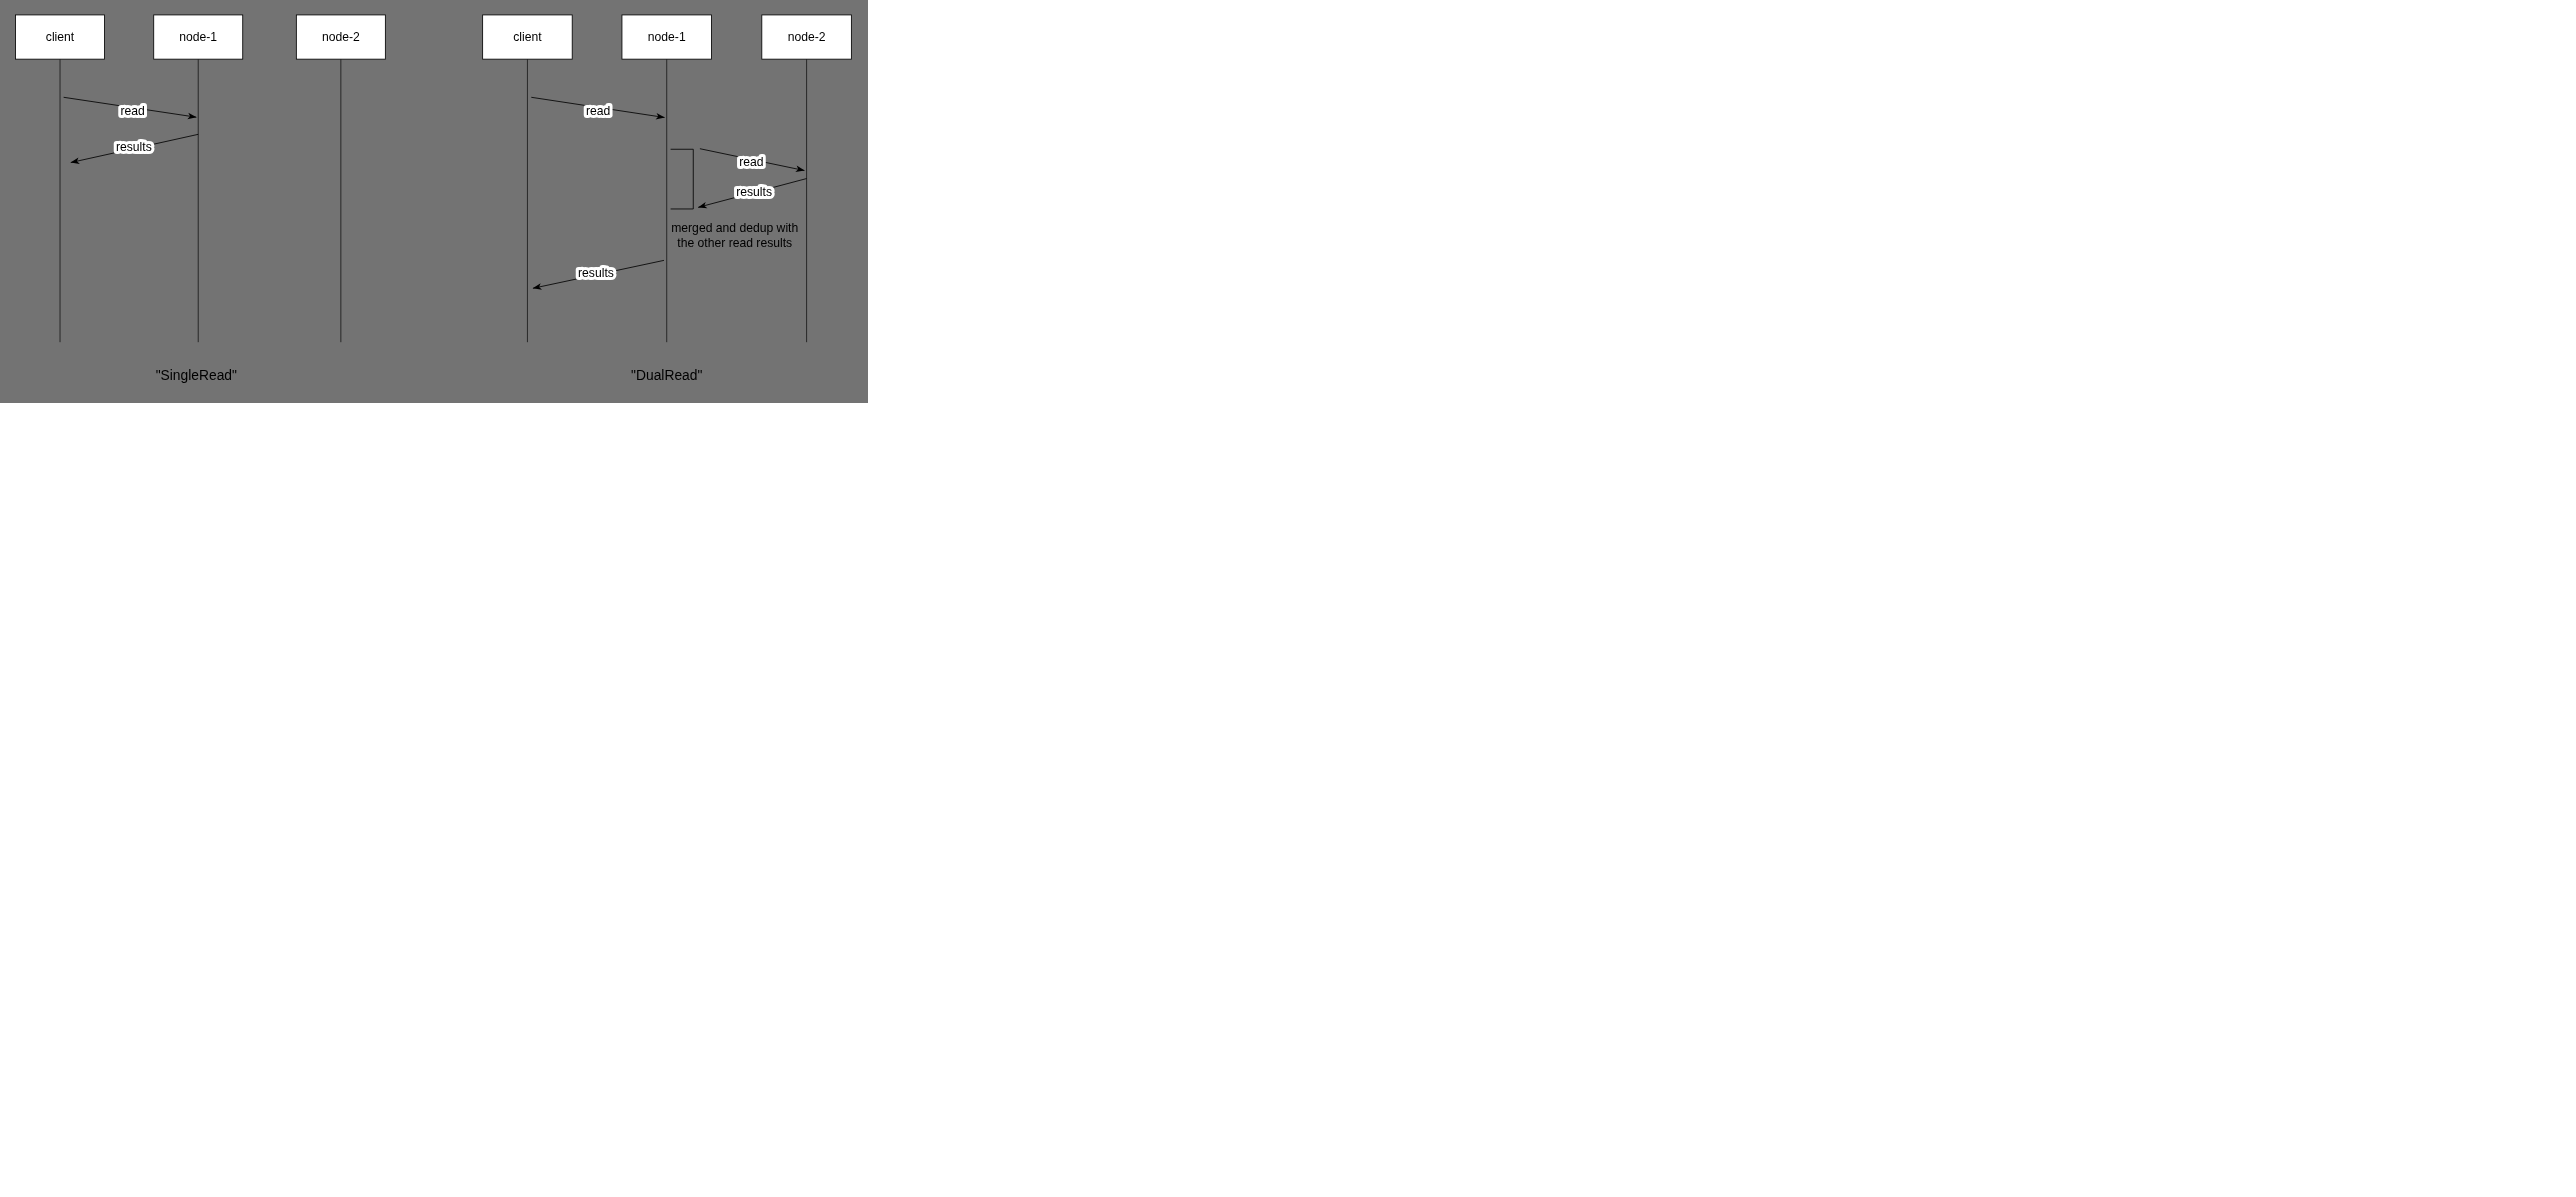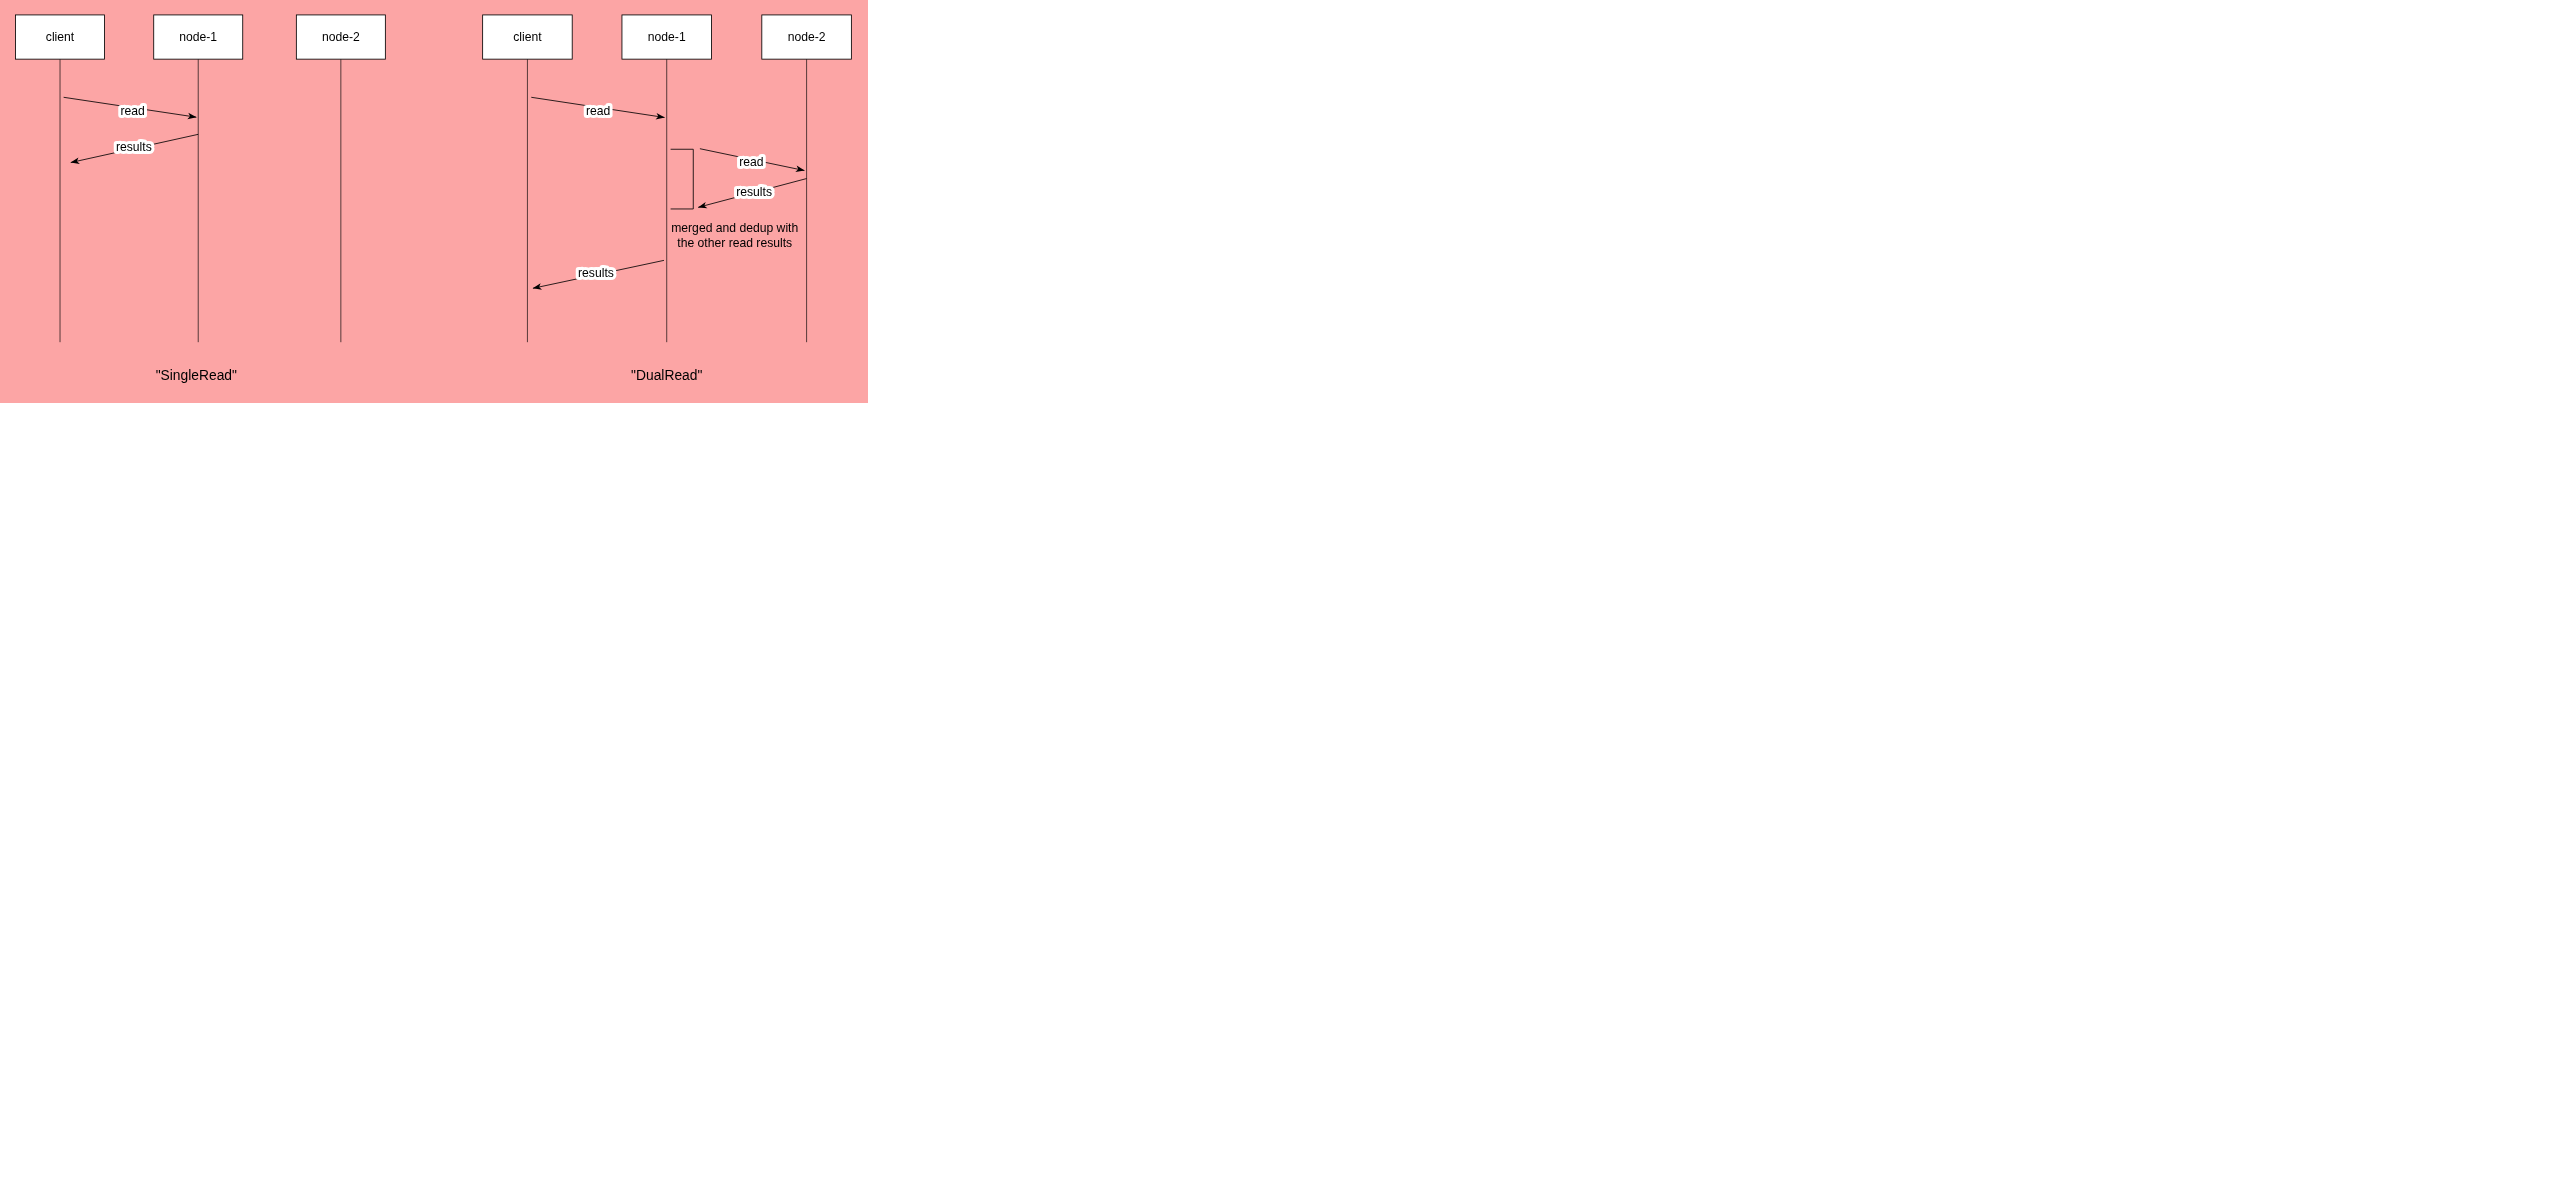--- a/index.html
+++ b/index.html
@@ -4,21 +4,21 @@
 <style>
   html, body {
     margin: 0;
     padding: 0;
     background: #ffffff;
   }
   .canvas {
     position: relative;
     width: 868px;
     height: 403px;
-    background: #fca5a5;
+    background: #737373;
     overflow: hidden;
   }
   svg {
     display: block;
   }
   text {
     font-family: "Liberation Sans", sans-serif;
     fill: #000000;
   }
   .actor-label, .msg-label, .note-line {

